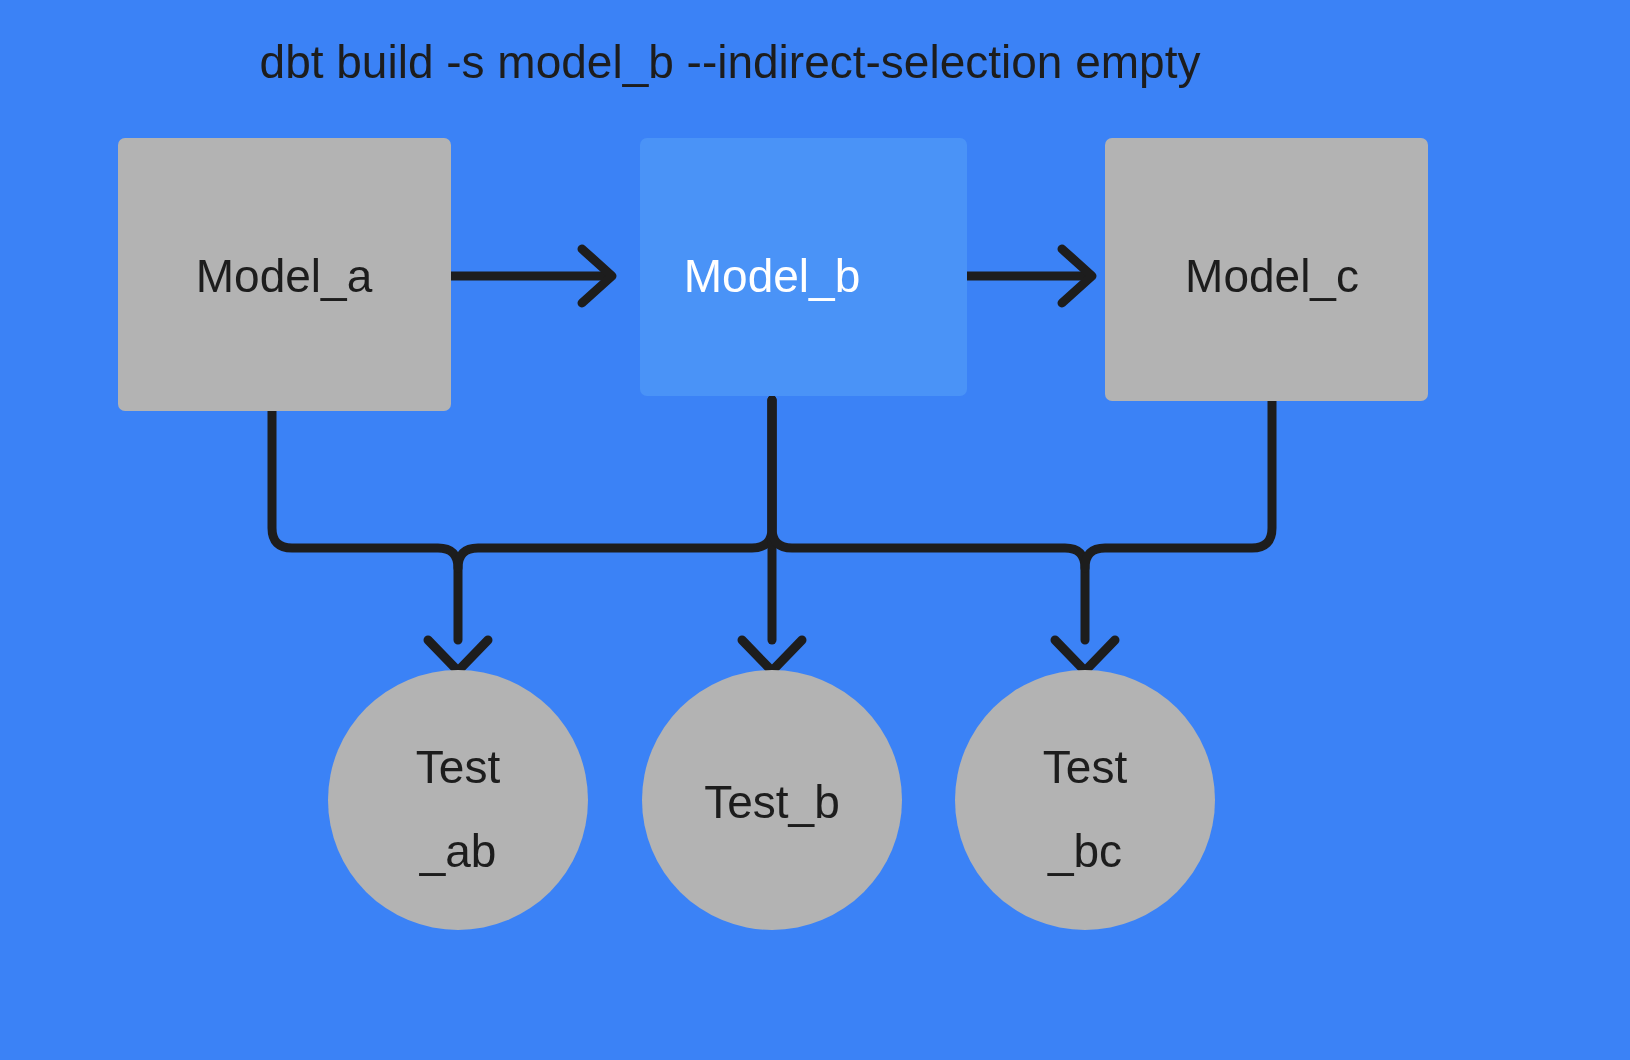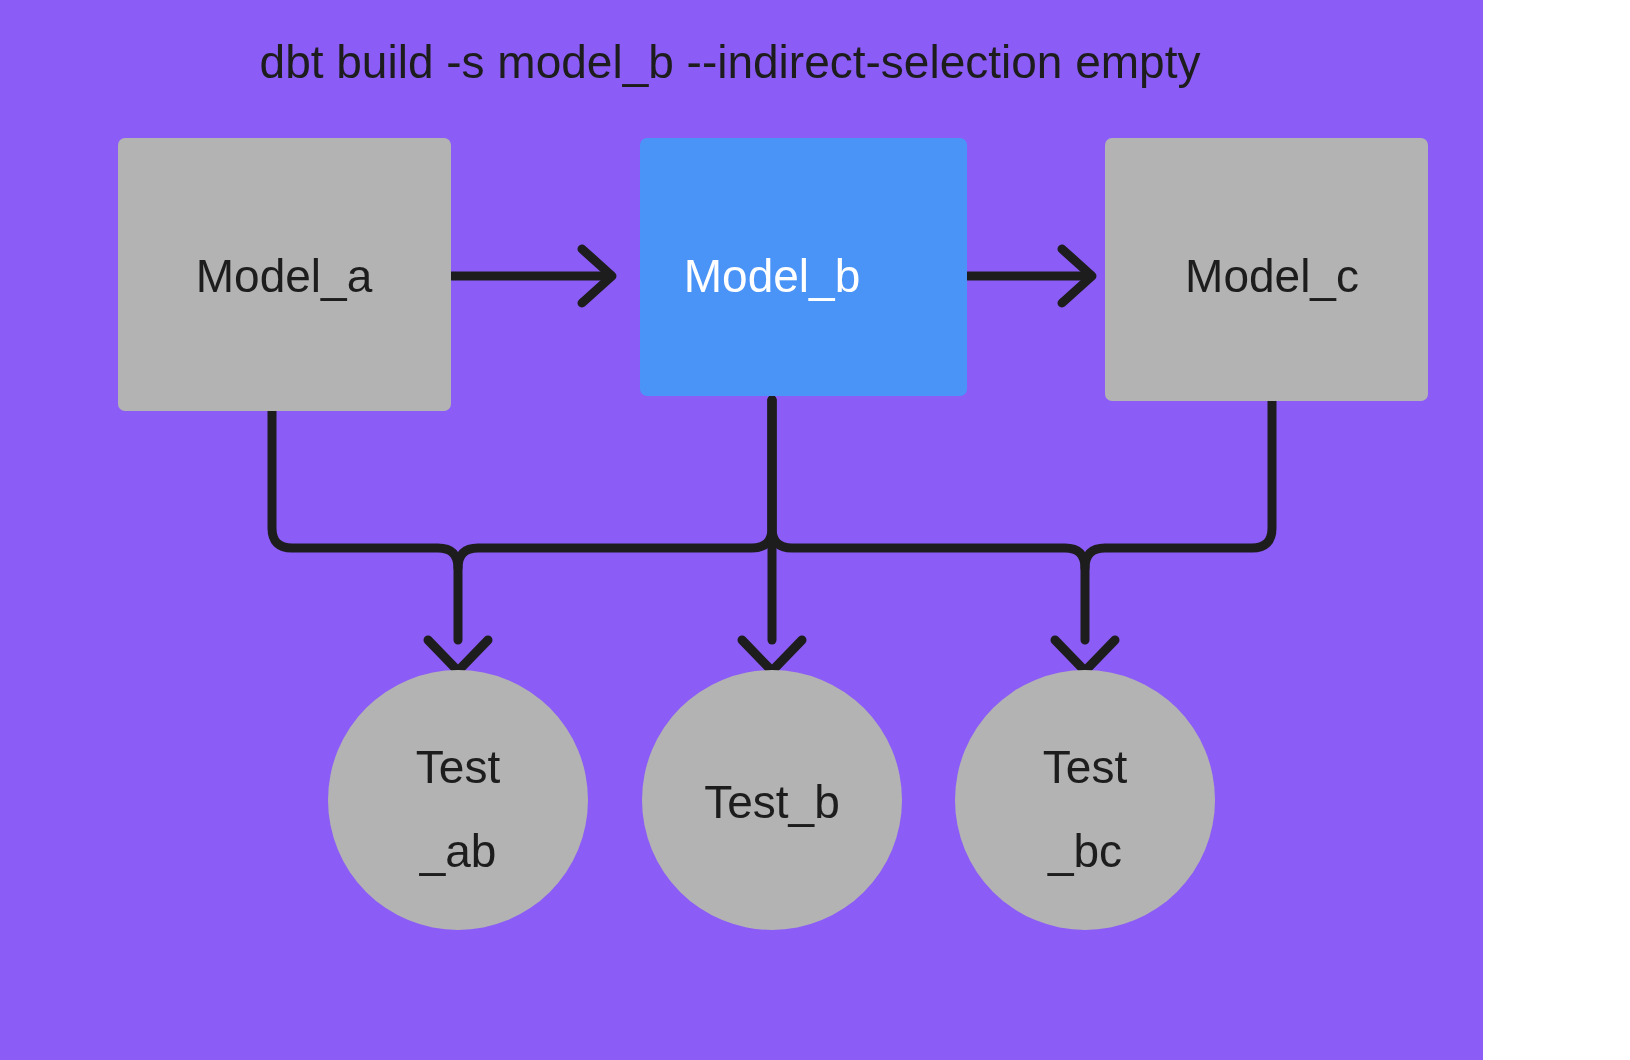--- a/index.html
+++ b/index.html
@@ -5,23 +5,23 @@
   html, body {
     margin: 0;
     padding: 0;
     background: #ffffff;
   }
   body {
     font-family: "Liberation Sans", sans-serif;
   }
   #canvas {
     position: relative;
-    width: 1483px;
+    width: 1630px;
     height: 1060px;
-    background: #8b5cf6;
+    background: #3b82f6;
     overflow: hidden;
   }
   #diagram {
     display: block;
     width: 1630px;
     height: 1060px;
   }
   .diagram-title {
     font-family: "Liberation Sans", sans-serif;
     font-size: 46px;

